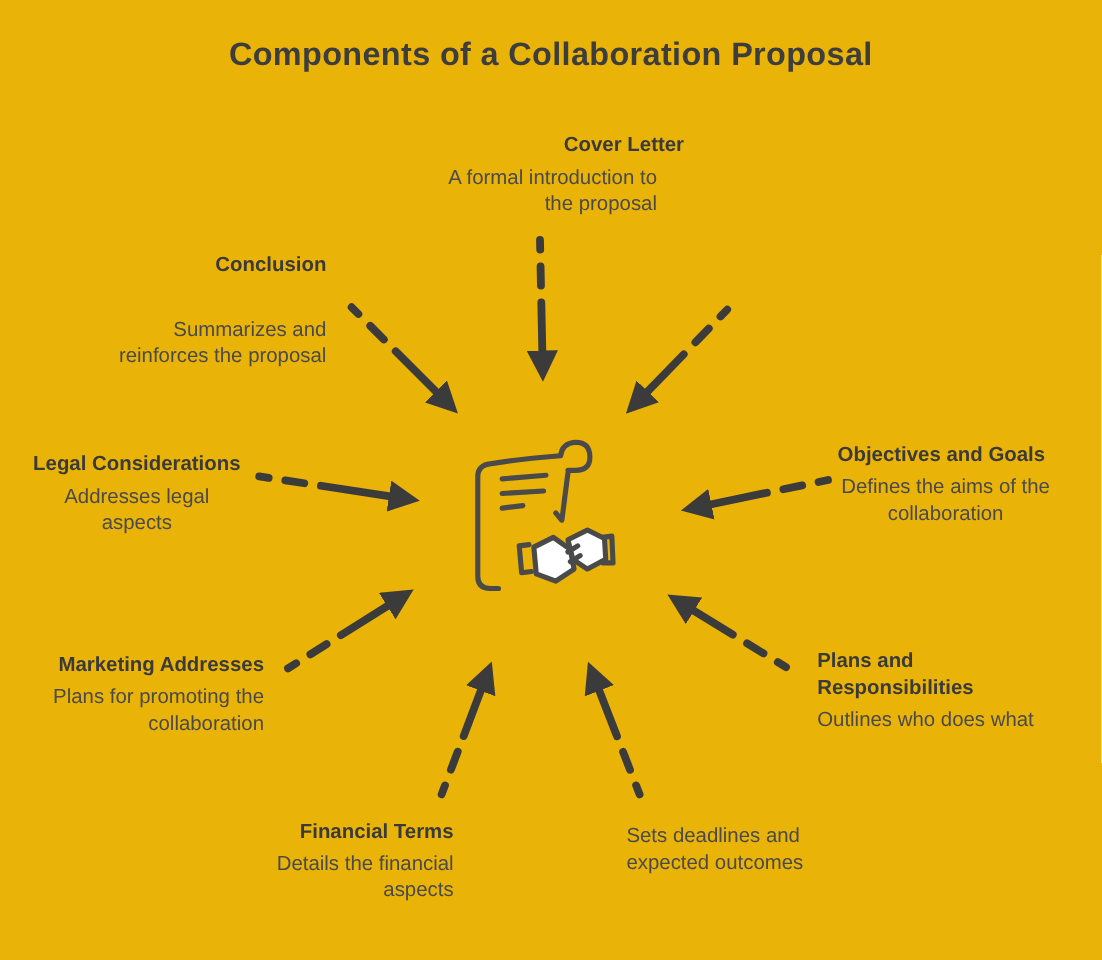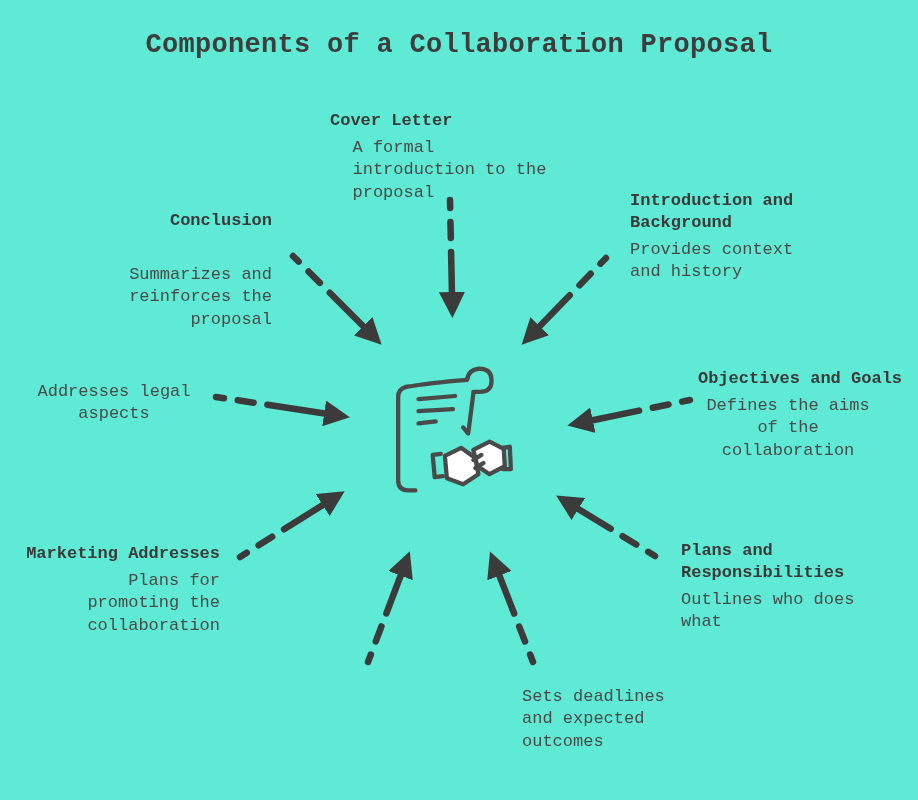--- a/index.html
+++ b/index.html
@@ -1,28 +1,28 @@
 <!DOCTYPE html>
 <html><head>
 <meta charset="utf-8">
 <style>
   html,body{margin:0;padding:0;background:#fff;}
   .canvas{
-    position:relative;width:918px;height:800px;background:#5eead4;overflow:hidden;
-    font-family:Liberation Mono, monospace;
+    position:relative;width:918px;height:800px;background:#eab308;overflow:hidden;
+    font-family:Liberation Sans, sans-serif;
   }
   .title{
     position:absolute;top:30px;left:0;width:100%;text-align:center;
     font-size:27px;font-weight:700;color:#3d3d3d;letter-spacing:.3px;
   }
   .node{position:absolute;}
   .hd{font-weight:700;font-size:17px;line-height:1.28;color:#3a3a3a;}
   .ds{font-size:17px;line-height:1.32;color:#4a4a4a;margin-top:5px;}
 
-  .node-cover{left:330px;top:110px;width:240px;text-align:left;}
+  .node-cover{left:330px;top:110px;width:240px;text-align:right;}
   .node-cover .ds{max-width:195px;margin-left:auto;margin-right:auto;}
 
   .node-intro{left:630px;top:190px;width:200px;text-align:left;}
   .node-intro .hd{max-width:180px;}
   .node-intro .ds{max-width:180px;}
 
   .node-objectives{left:698px;top:368px;width:205px;text-align:left;}
   .node-objectives .ds{max-width:180px;text-align:center;}
 
   .node-roles{left:681px;top:540px;width:215px;text-align:left;}
@@ -93,46 +93,47 @@
         <path d="M86 106 L94 101"></path>
       </g>
     </svg>
   </div>
 
   <div class="node node-cover">
     <div class="hd">Cover Letter</div>
     <div class="ds">A formal introduction to the proposal</div>
   </div>
 
-  <div class="node node-intro">
-    <div class="hd">Introduction and Background</div>
-    <div class="ds">Provides context and history</div>
-  </div>
 
   <div class="node node-objectives">
     <div class="hd">Objectives and Goals</div>
     <div class="ds">Defines the aims of the collaboration</div>
   </div>
 
   <div class="node node-roles">
     <div class="hd">Plans and Responsibilities</div>
     <div class="ds">Outlines who does what</div>
   </div>
 
   <div class="node node-timeline">
     <div class="ds">Sets deadlines and expected outcomes</div>
   </div>
 
+  <div class="node node-financial">
+    <div class="hd">Financial Terms</div>
+    <div class="ds">Details the financial aspects</div>
+  </div>
 
   <div class="node node-marketing">
     <div class="hd">Marketing Addresses</div>
     <div class="ds">Plans for promoting the collaboration</div>
   </div>
 
   <div class="node node-legal">
+    <div class="hd">Legal Considerations</div>
     <div class="ds">Addresses legal aspects</div>
   </div>
 
   <div class="node node-conclusion">
     <div class="hd">Conclusion</div>
     <div class="ds">Summarizes and reinforces the proposal</div>
   </div>
 
 </div>
 

